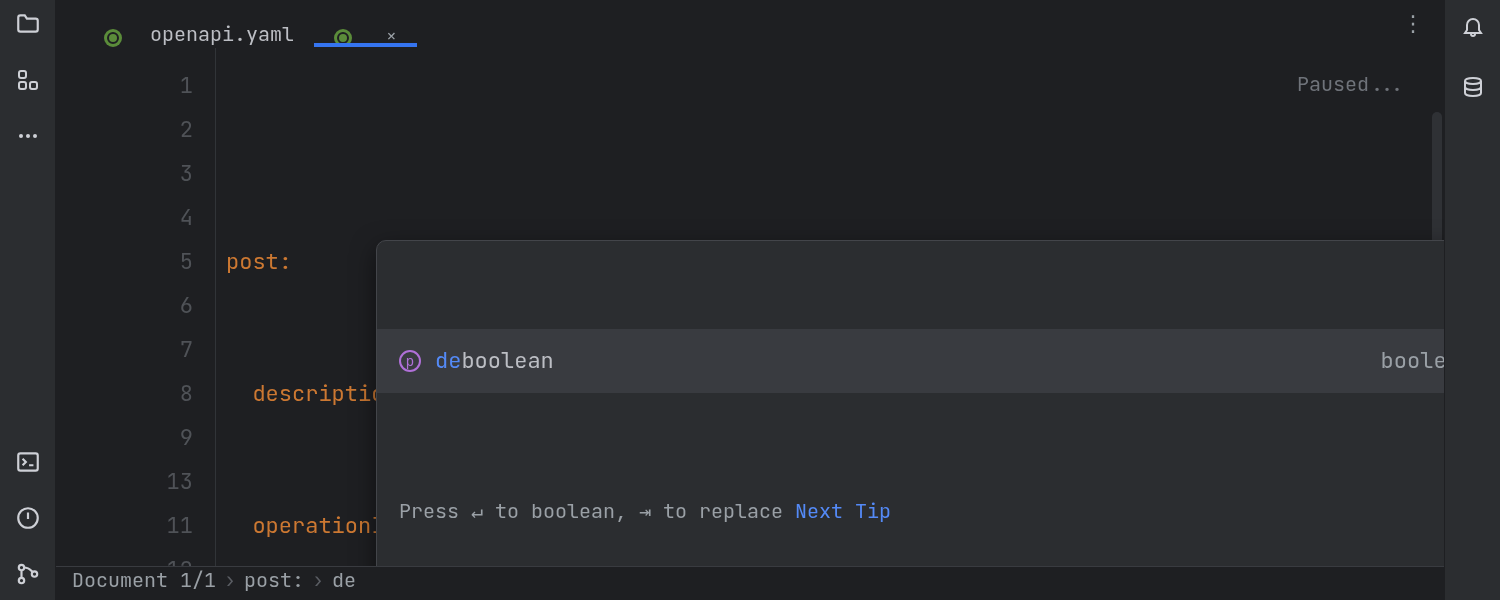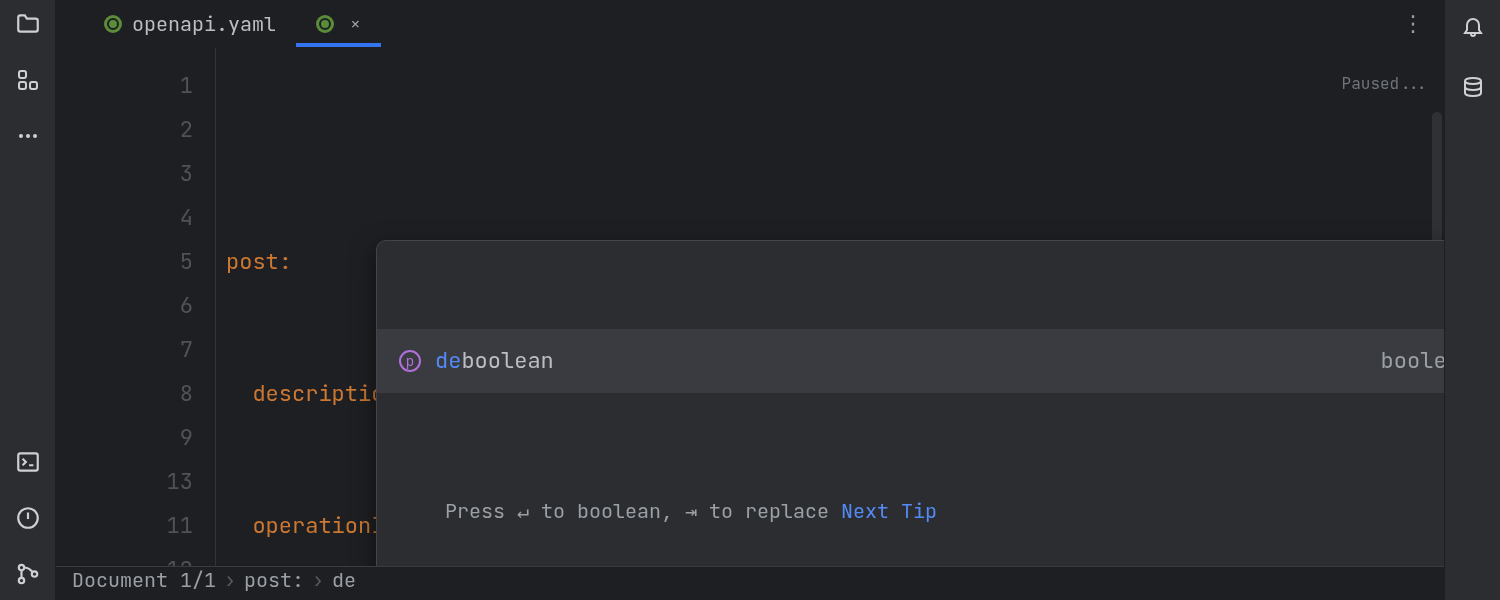--- a/index.html
+++ b/index.html
@@ -4,42 +4,42 @@
 <style>
   * { margin:0; padding:0; box-sizing:border-box; }
   html,body { width:1500px; height:600px; background:#1e1f22; font-family:"JetBrains Mono","Consolas",monospace; color:#bcbec4; overflow:hidden; }
   .root { display:flex; width:100%; height:100%; }
   .leftbar { width:56px; background:#2b2d30; display:flex; flex-direction:column; align-items:center; padding-top:10px; gap:28px; border-right:1px solid #1e1f22; }
   .leftbar .area-top { display:flex; flex-direction:column; align-items:center; gap:28px;}
   .leftbar .area-bottom { margin-top:auto; display:flex; flex-direction:column; align-items:center; gap:28px; padding-bottom:12px;}
   .lb-icon { width:28px; height:28px; display:flex; align-items:center; justify-content:center; color:#ced0d6; cursor:pointer;}
   .center { flex:1; display:flex; flex-direction:column; background:#1e1f22; }
   .tabs { height:48px; display:flex; align-items:stretch; padding-left:28px; border-bottom:1px solid #1e1f22; }
-  .tab { display:flex; align-items:center; gap:10px; padding:0 20px; font-size:20px; color:#bcbec4; position:relative; cursor:pointer;}
+  .tab { display:flex; align-items:flex-end; gap:28px; padding:0 20px; font-size:20px; color:#bcbec4; position:relative; cursor:pointer;}
   .tab.active::after { content:""; position:absolute; left:0; right:0; bottom:0; height:4px; background:#3574f0; }
   .tab .yaml-icn { width:18px; height:18px; border-radius:50%; background:#5b8c3a; display:inline-flex; align-items:center; justify-content:center;}
   .tab .yaml-icn::before { content:""; width:8px; height:8px; border:2px solid #1e1f22; border-radius:50%; display:block; background:#5b8c3a;}
   .tab .close { color:#9aa0a6; font-size:18px; margin-left:6px;}
   .tab-actions { margin-left:auto; display:flex; align-items:center; padding-right:20px; color:#9aa0a6; font-size:22px; cursor:pointer;}
   .editor-wrap { flex:1; display:flex; position:relative; overflow:hidden; }
   .gutter { width:160px; text-align:right; padding:16px 22px 0 0; font-size:22px; color:#4f5257; line-height:44px; user-select:none; border-right:1px solid #313438;}
   .code { flex:1; padding:16px 0 0 10px; font-size:22px; line-height:44px; font-family:inherit; white-space:pre; position:relative;}
   .code .line { height:44px; }
   .k { color:#cc7832; } 
   .s { color:#6a8759; }  
   .v { color:#bcbec4; }
-  .status-right { position:absolute; top:14px; right:16px; color:#6f737a; font-size:16px; }
+  .status-right { position:absolute; top:14px; right:39px; color:#6f737a; font-size:20px; }
   .scrollbar { position:absolute; right:2px; top:64px; width:10px; height:300px; background:#3a3d42; border-radius:5px; opacity:.6;}
   .completion { position:absolute; left:160px; width:1120px; background:#2b2d30; border:1px solid #43454a; border-radius:10px; box-shadow:0 8px 24px rgba(0,0,0,.5); overflow:hidden; z-index:10;}
   .completion .item { display:flex; align-items:center; padding:10px 22px; background:#393b40; font-size:22px;}
   .completion .item .p-icon { width:22px; height:22px; border:2px solid #b070d8; color:#b070d8; border-radius:50%; display:flex; align-items:center; justify-content:center; font-size:14px; margin-right:14px; font-family:sans-serif;}
   .completion .item .match { color:#548af7; }
   .completion .item .rest { color:#bcbec4; }
   .completion .item .type { margin-left:auto; color:#9aa0a6; }
-  .completion .hint { display:flex; align-items:flex-end; padding:8px 22px 10px; font-size:20px; color:#9aa0a6; background:#2b2d30;margin-left:46px;}
+  .completion .hint { display:flex; align-items:flex-end; padding:8px 22px 10px; font-size:20px; color:#9aa0a6; background:#2b2d30;}
   .completion .hint .link { color:#548af7; margin-left:12px; cursor:pointer;}
   .completion .hint .kbd { font-family:inherit;}
   .breadcrumb { height:34px; border-top:1px solid #393b40; display:flex; align-items:flex-start; padding:0 16px; font-size:20px; color:#9aa0a6; gap:8px;}
   .breadcrumb .sep { color:#5a5d63; }
   .rightbar { width:56px; background:#2b2d30; display:flex; flex-direction:column; align-items:center; padding-top:12px; gap:34px; border-left:1px solid #1e1f22;}
   .rb-icon { width:28px; height:28px; display:flex; align-items:center; justify-content:center; color:#ced0d6; cursor:pointer;}
   svg { display:block; }
 </style>
 </head>
 <body>

